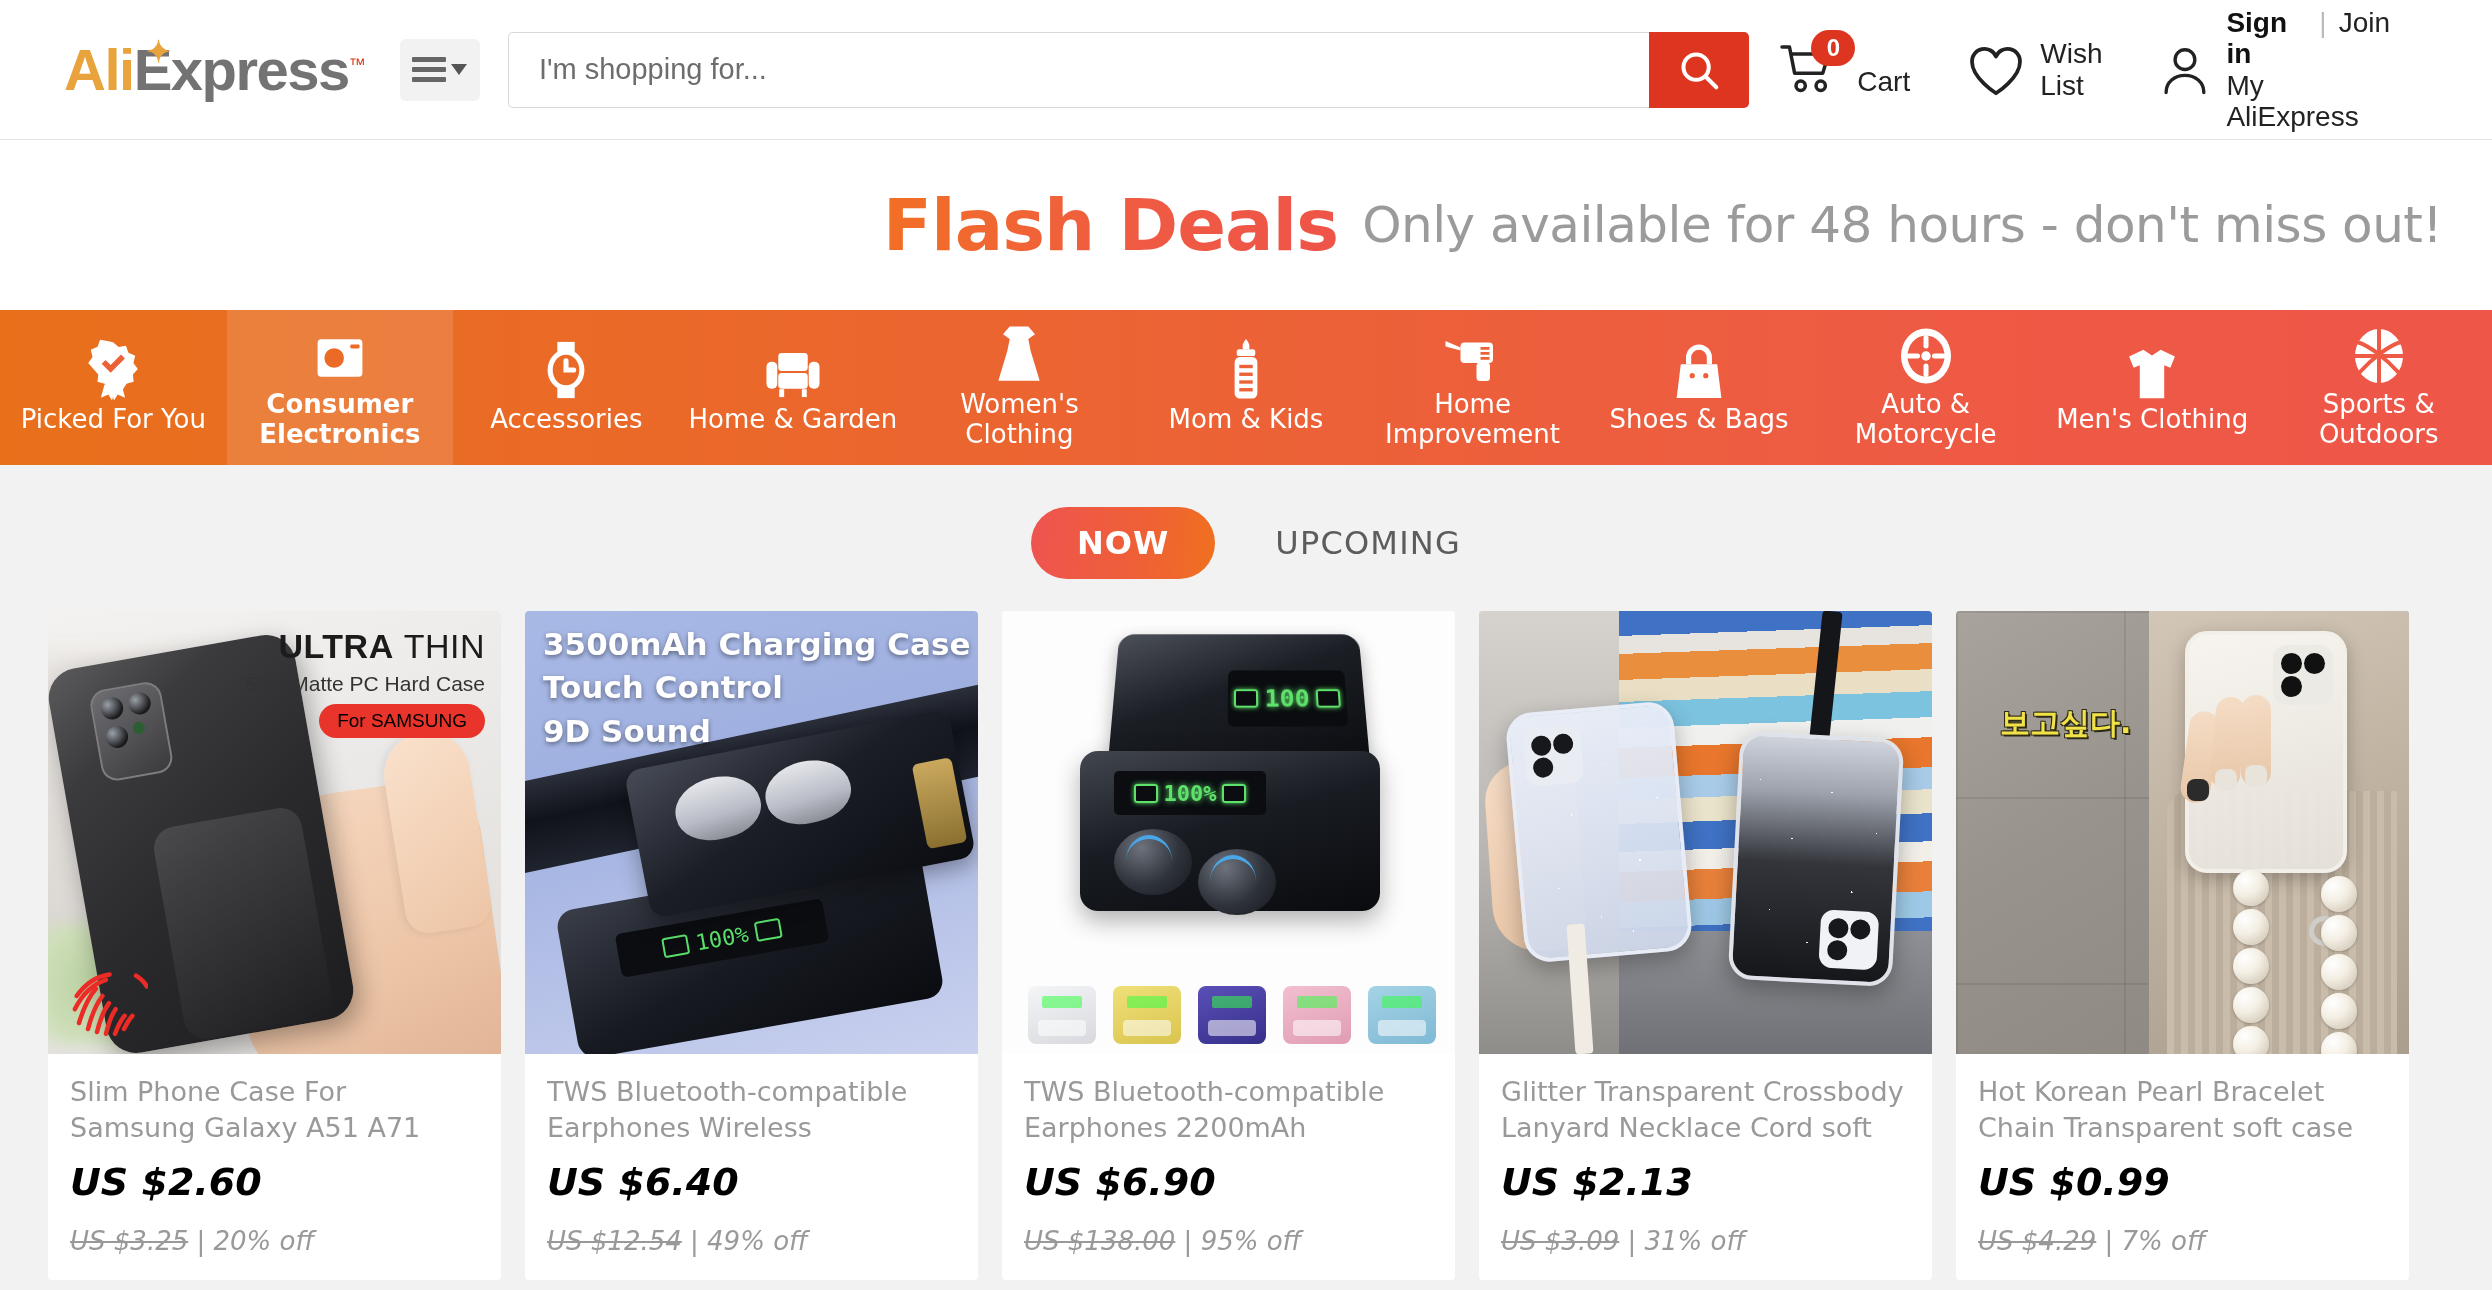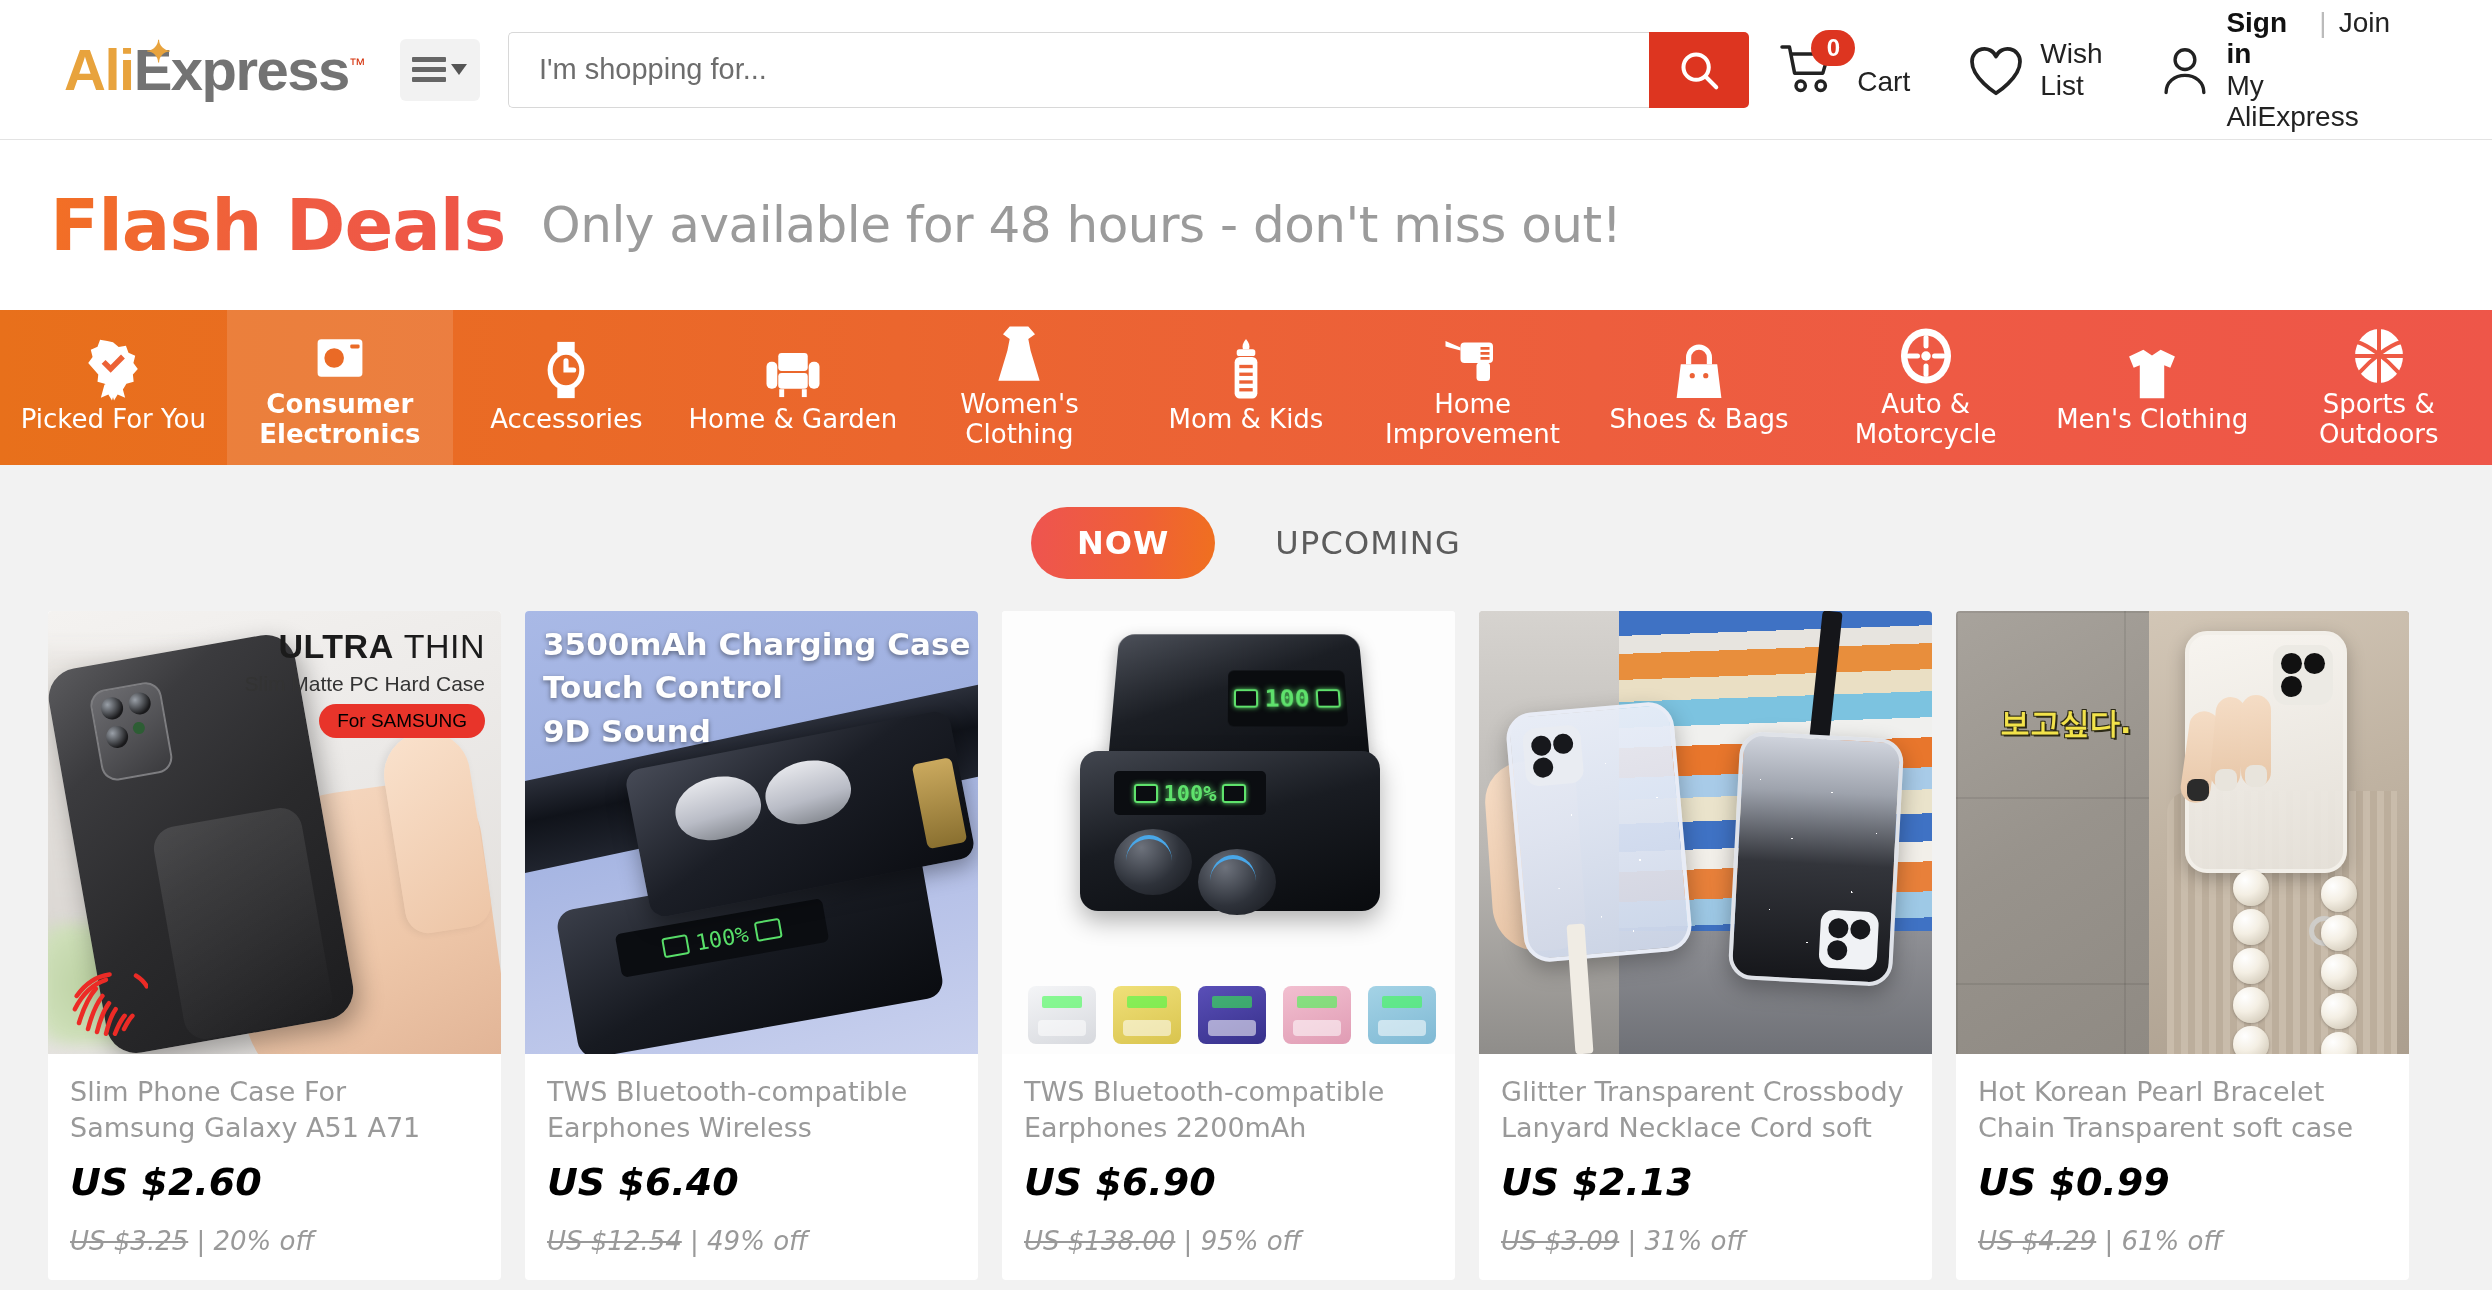--- a/index.html
+++ b/index.html
@@ -123,21 +123,22 @@
   .signin-row .sep { color: #bbb; font-weight: normal; }
   .signin-row .join { color: #222; }
 
   
   .flash-banner {
     height: 170px;
     background: #fff;
     display: flex;
     align-items: center;
     padding: 0 50px;
-    gap: 36px;
+    gap: 24px;
+    justify-content: flex-end;
   }
   .flash-title {
     font-size: 72px;
     font-weight: bold;
     font-family: "DejaVu Sans", sans-serif;
     letter-spacing: -1px;
     background: linear-gradient(100deg, #f27024 0%, #ef5b43 55%, #ee5448 100%);
     -webkit-background-clip: text;
     background-clip: text;
     color: transparent;
@@ -872,18 +873,18 @@
         </div>
         <div class="p5-korean">보고싶다.</div>
       </div>
     </div>
     <div class="card-body">
       <div class="card-title">Hot Korean Pearl Bracelet Chain Transparent soft case for iphone 1...</div>
       <div class="card-price">US $0.99</div>
       <div class="card-old">
         <span class="strike">US $4.29</span>
         <span>|</span>
-        <span>61% off</span>
+        <span>7% off</span>
       </div>
     </div>
   </div>
 
 </div>
 
 </body></html>

